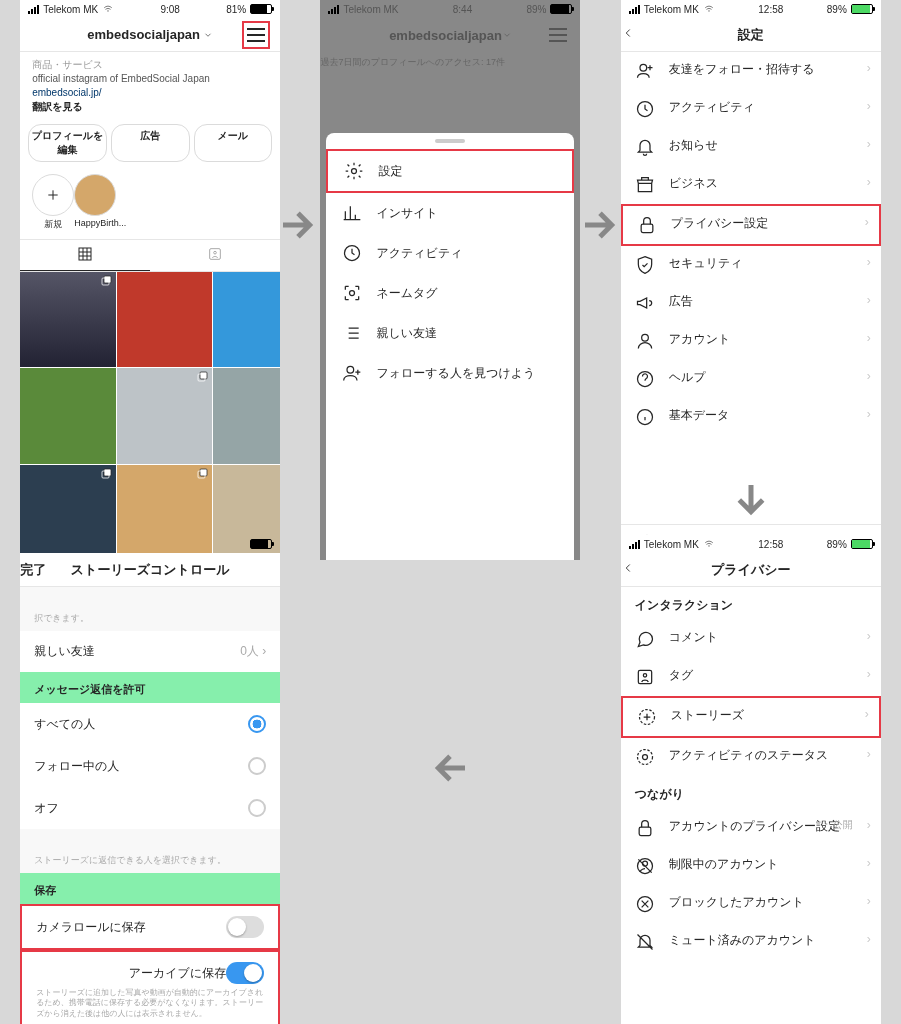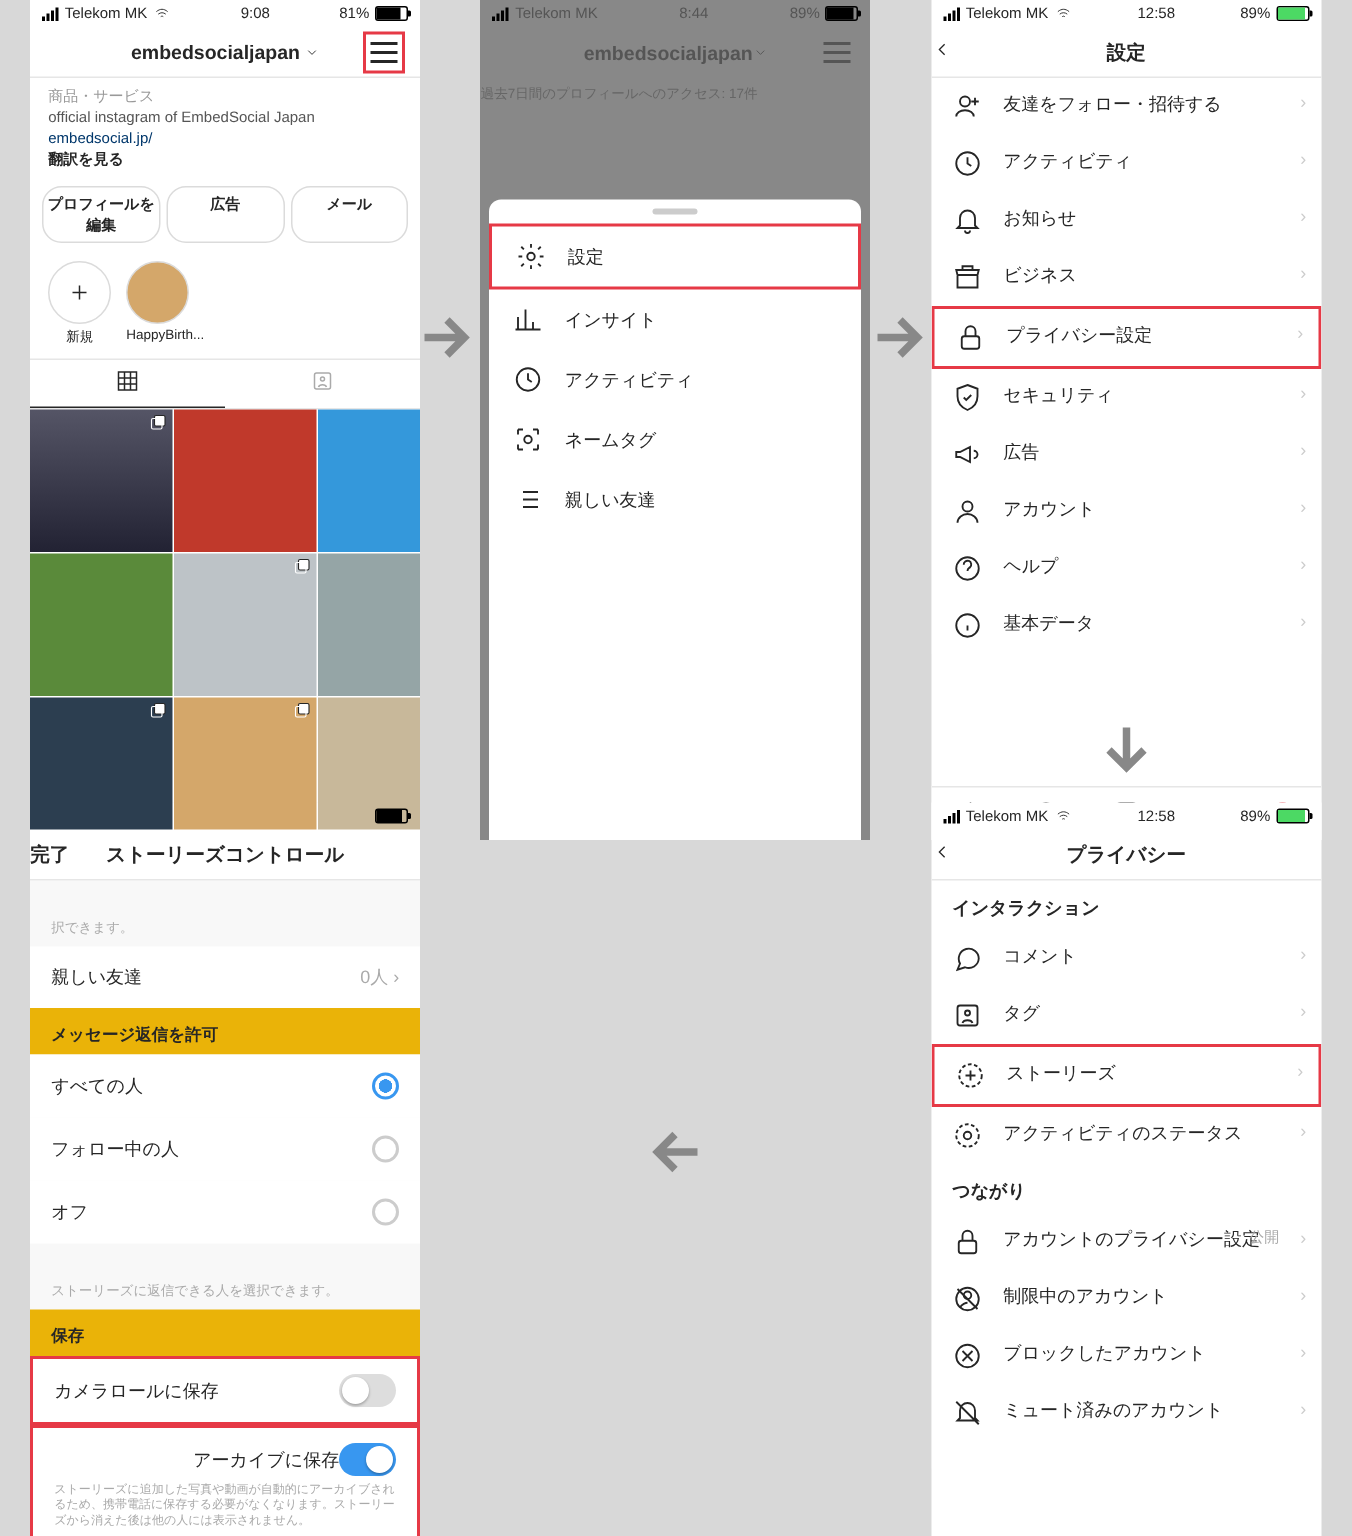--- a/index.html
+++ b/index.html
@@ -29,21 +29,21 @@
 .hamburger { width:24px; height:24px; display:flex; flex-direction:column; justify-content:center; gap:4px; align-items:center; }
 .hamburger span { width:18px; height:2px; background:#262626; }
 
 .highlight { border:2px solid #e63946; }
 
 
 .profile-info { padding: 6px 12px; font-size:10px; line-height:1.4; color:#555; }
 .profile-info a { color:#00376b; text-decoration:none; }
 .btn-row { display:flex; gap:4px; padding:4px 8px; }
 .btn { flex:1; border:1px solid #dbdbdb; border-radius:13px; padding:4px 0; text-align:center; font-weight:600; font-size:10px; }
-.story-row { display:flex; gap:10px; padding:8px 12px; }
+.story-row { display:flex; padding:8px 12px; }
 .story { text-align:center; font-size:9px; }
 .story-circle { width:42px; height:42px; border-radius:50%; border:1px solid #dbdbdb; display:flex; align-items:center; justify-content:center; margin-bottom:2px; overflow:hidden; }
 .tabs-prof { display:flex; border-top:1px solid #e6e6e6; border-bottom:1px solid #e6e6e6; }
 .tabs-prof > div { flex:1; text-align:center; padding:6px 0; }
 .tabs-prof .active { border-bottom:1px solid #262626; }
 .photo-grid { display:grid; grid-template-columns:repeat(3,1fr); gap:1px; flex:1; }
 .photo { background:#888; aspect-ratio:1; position:relative; }
 .photo .multi { position:absolute; top:3px; right:3px; width:12px; height:12px; }
 
 
@@ -55,21 +55,21 @@
 
 .list { flex:1; overflow-y:auto; }
 .row { display:flex; align-items:flex-start; padding:9px 14px; gap:14px; font-size:12px; background:#fff; position:relative; }
 .row .chev { position:absolute; right:10px; color:#ccc; }
 .row .meta { position:absolute; right:28px; color:#aaa; font-size:10px; }
 .section-hdr { padding:10px 14px 6px; font-weight:700; font-size:12px; background:#fff; }
 .row.highlighted { border:2px solid #e63946; }
 
 
 .s5-sub { font-size:9px; color:#aaa; padding:2px 14px 6px; background:#f8f8f8;margin-top:23px; }
-.s5-section-title { font-size:11px; font-weight:600; padding:10px 14px 6px; background:#eab308; }
+.s5-section-title { font-size:11px; font-weight:600; padding:10px 14px 6px; background:#86efac; }
 .radio-row { display:flex; justify-content:space-between; align-items:center; padding:12px 14px; background:#fff; font-size:12px; }
 .radio { width:18px; height:18px; border:2px solid #ccc; border-radius:50%; }
 .radio.checked { border-color:#3897f0; background:radial-gradient(circle,#3897f0 45%,#fff 46%); }
 .toggle { width:38px; height:22px; background:#ddd; border-radius:11px; position:relative; }
 .toggle.on { background:#3897f0; }
 .toggle::after { content:''; width:18px; height:18px; background:#fff; border-radius:50%; position:absolute; top:2px; left:2px; box-shadow:0 1px 2px rgba(0,0,0,.3); }
 .toggle.on::after { left:auto; right:2px; }
 .switch-row { display:flex; justify-content:space-between; align-items:center; padding:10px 14px; background:#fff; font-size:12px; }
 
 
@@ -272,20 +272,29 @@
           <span>ネームタグ</span>
         </div>
     <div class="menu-item">
           <span class="icon">
             <svg viewBox="0 0 24 24">
               <path d="M8 6h12M8 12h12M8 18h12M4 6h.01M4 12h.01M4 18h.01"></path>
             </svg>
           </span>
           <span>親しい友達</span>
         </div>
+    <div class="menu-item">
+          <span class="icon">
+            <svg viewBox="0 0 24 24">
+              <circle cx="10" cy="8" r="4"></circle>
+              <path d="M2 21c0-4 4-6 8-6s8 2 8 6M19 8v6M16 11h6"></path>
+            </svg>
+          </span>
+          <span>フォローする人を見つけよう</span>
+        </div>
 
   </div>
 </div>
 
 <div class="phone">
   <div class="status">
     <div class="status-l">
           <div class="signal">
             <div class="bar b1"></div>
             <div class="bar b2"></div>

